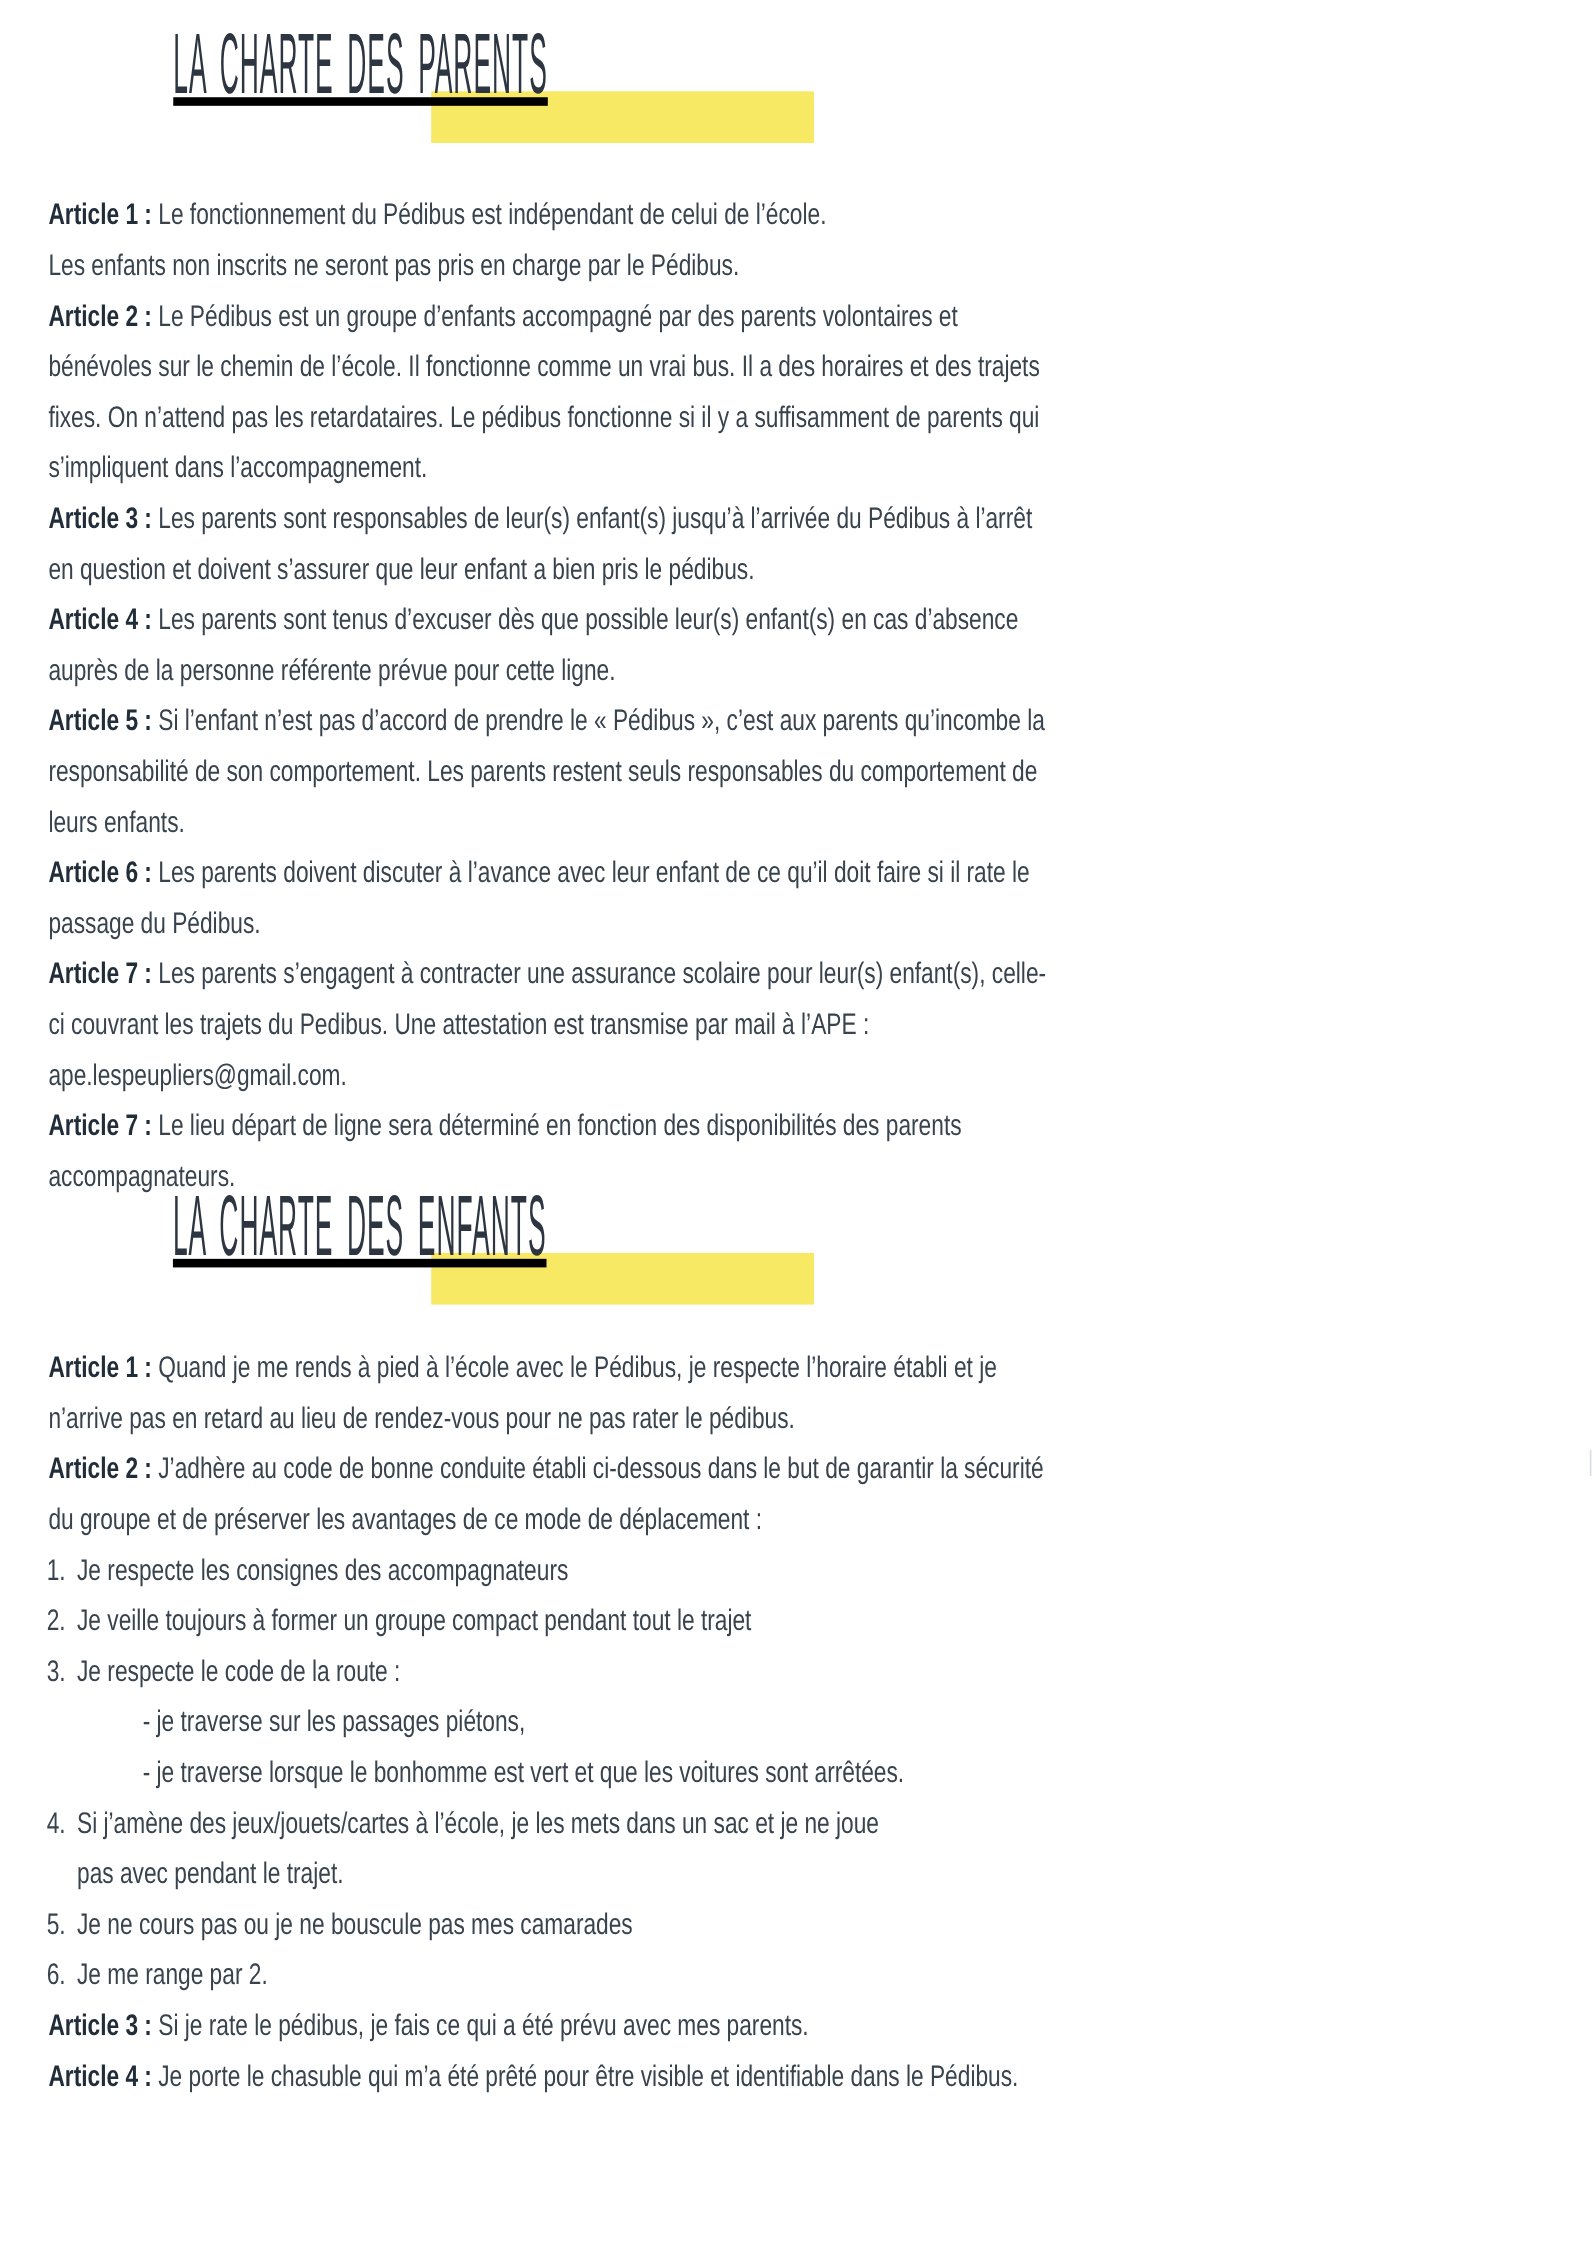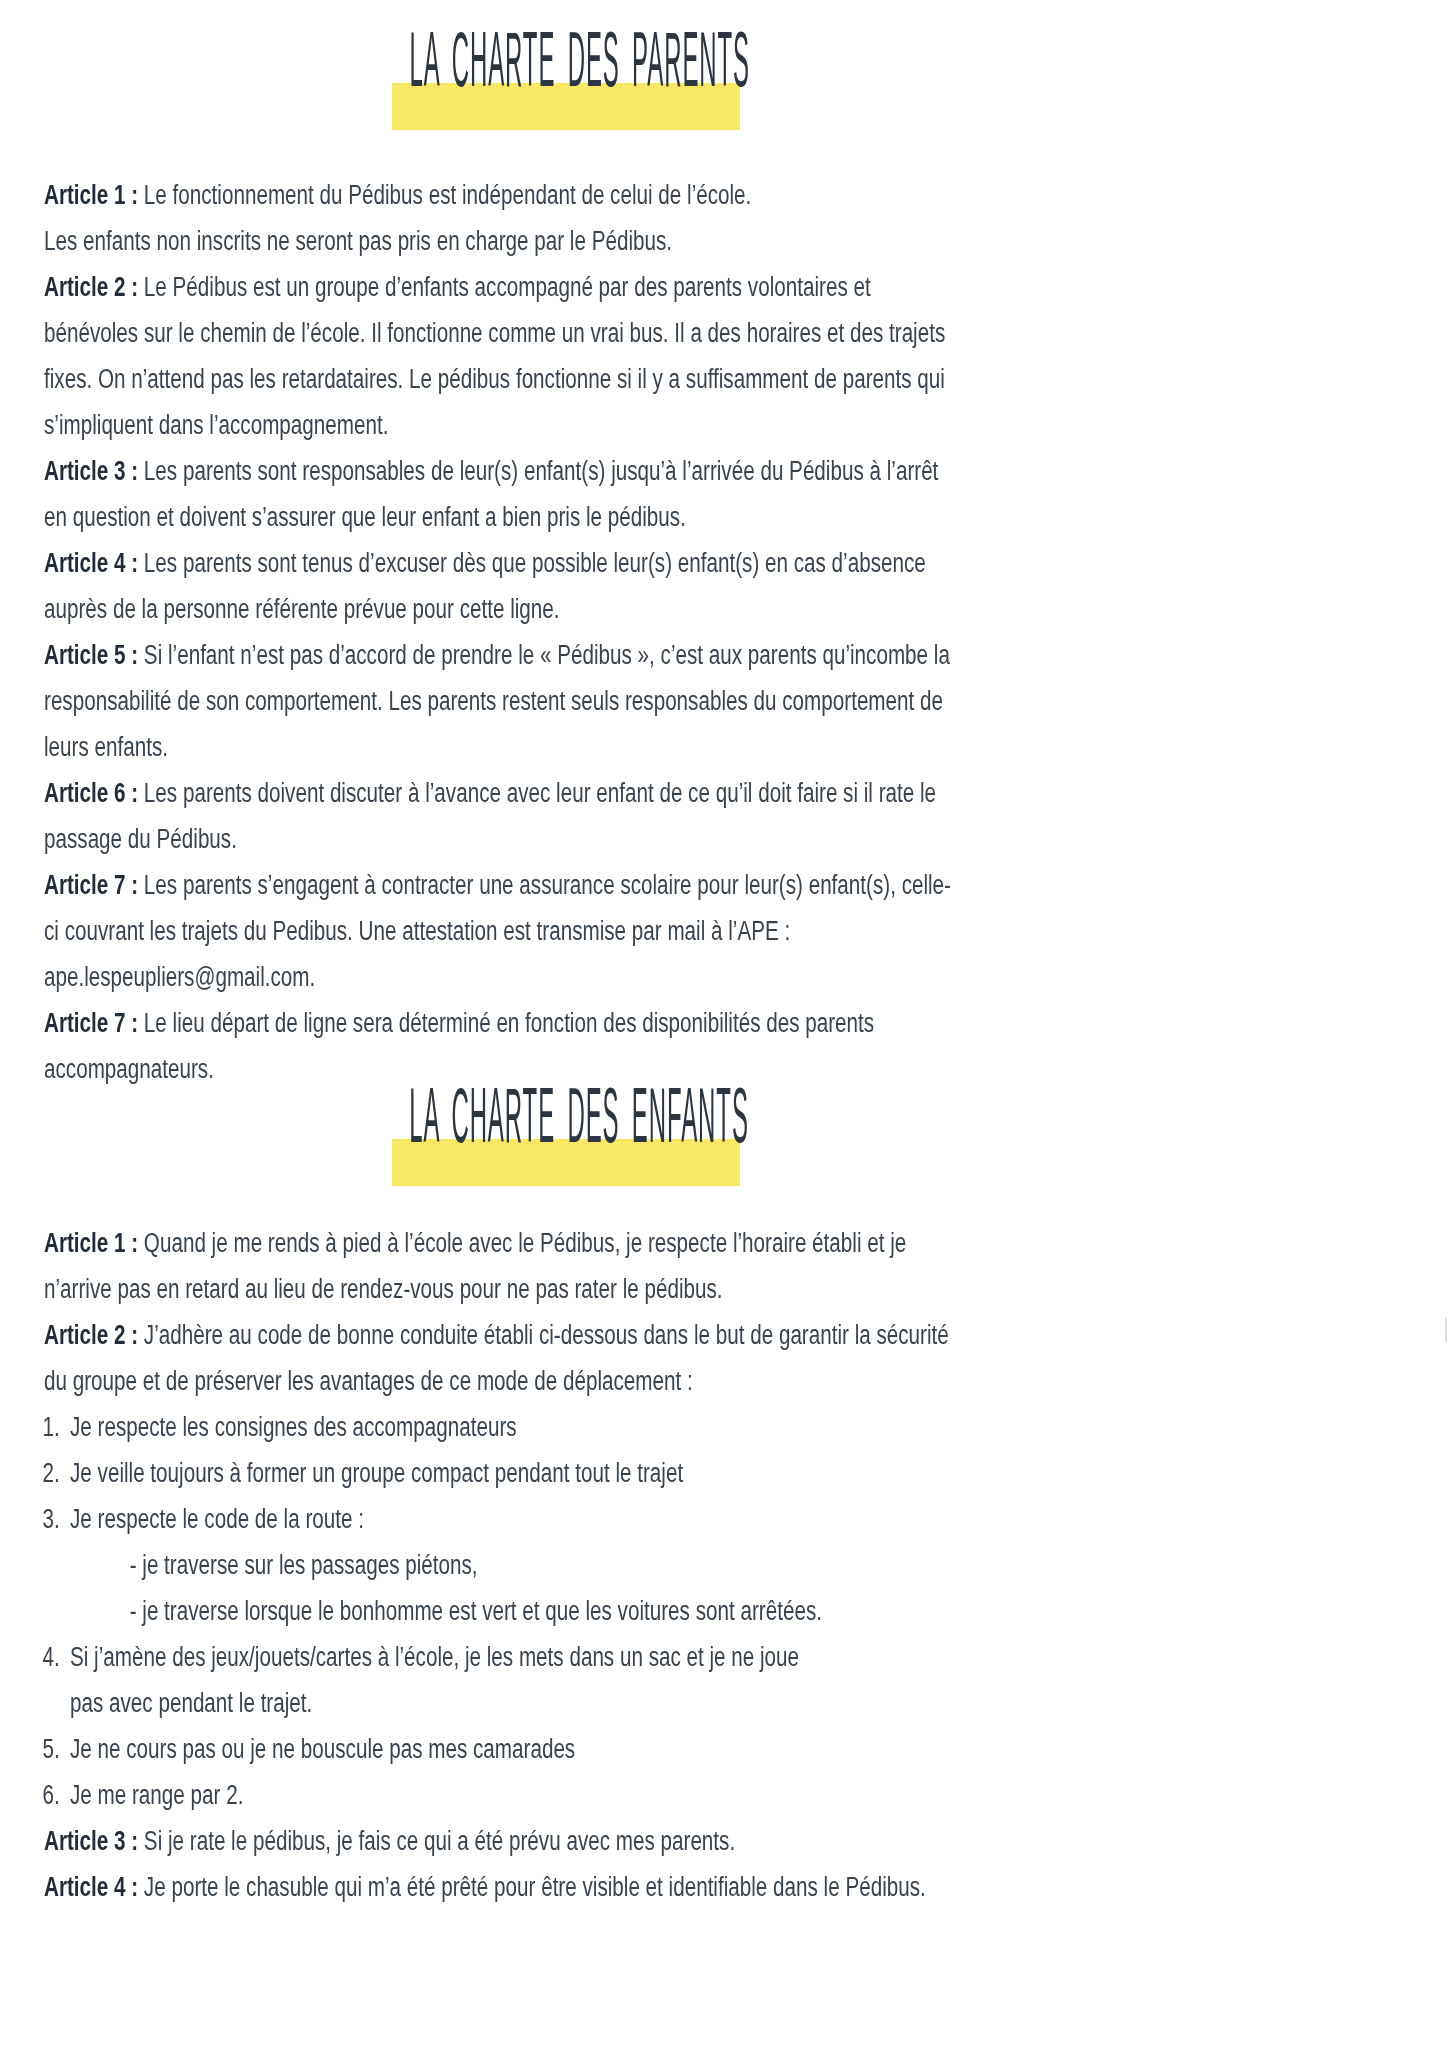--- a/index.html
+++ b/index.html
@@ -19,22 +19,22 @@
     left: 44px;
     top: 0;
     width: 1071px;
   }
   
   .title-wrap {
     position: relative;
     height: 84px;
     display: flex;
     align-items: flex-end;
-    justify-content: center;
     margin: 0 auto;
+    text-decoration: underline;
   }
   .title-wrap.first { margin-top: 20px; }
   .title-wrap.second { margin-top: -16px; }
   .title-hl {
     position: absolute;
     left: 50%;
     bottom: -26px;
     width: 348px;
     height: 47px;
     transform: translateX(-50%);

